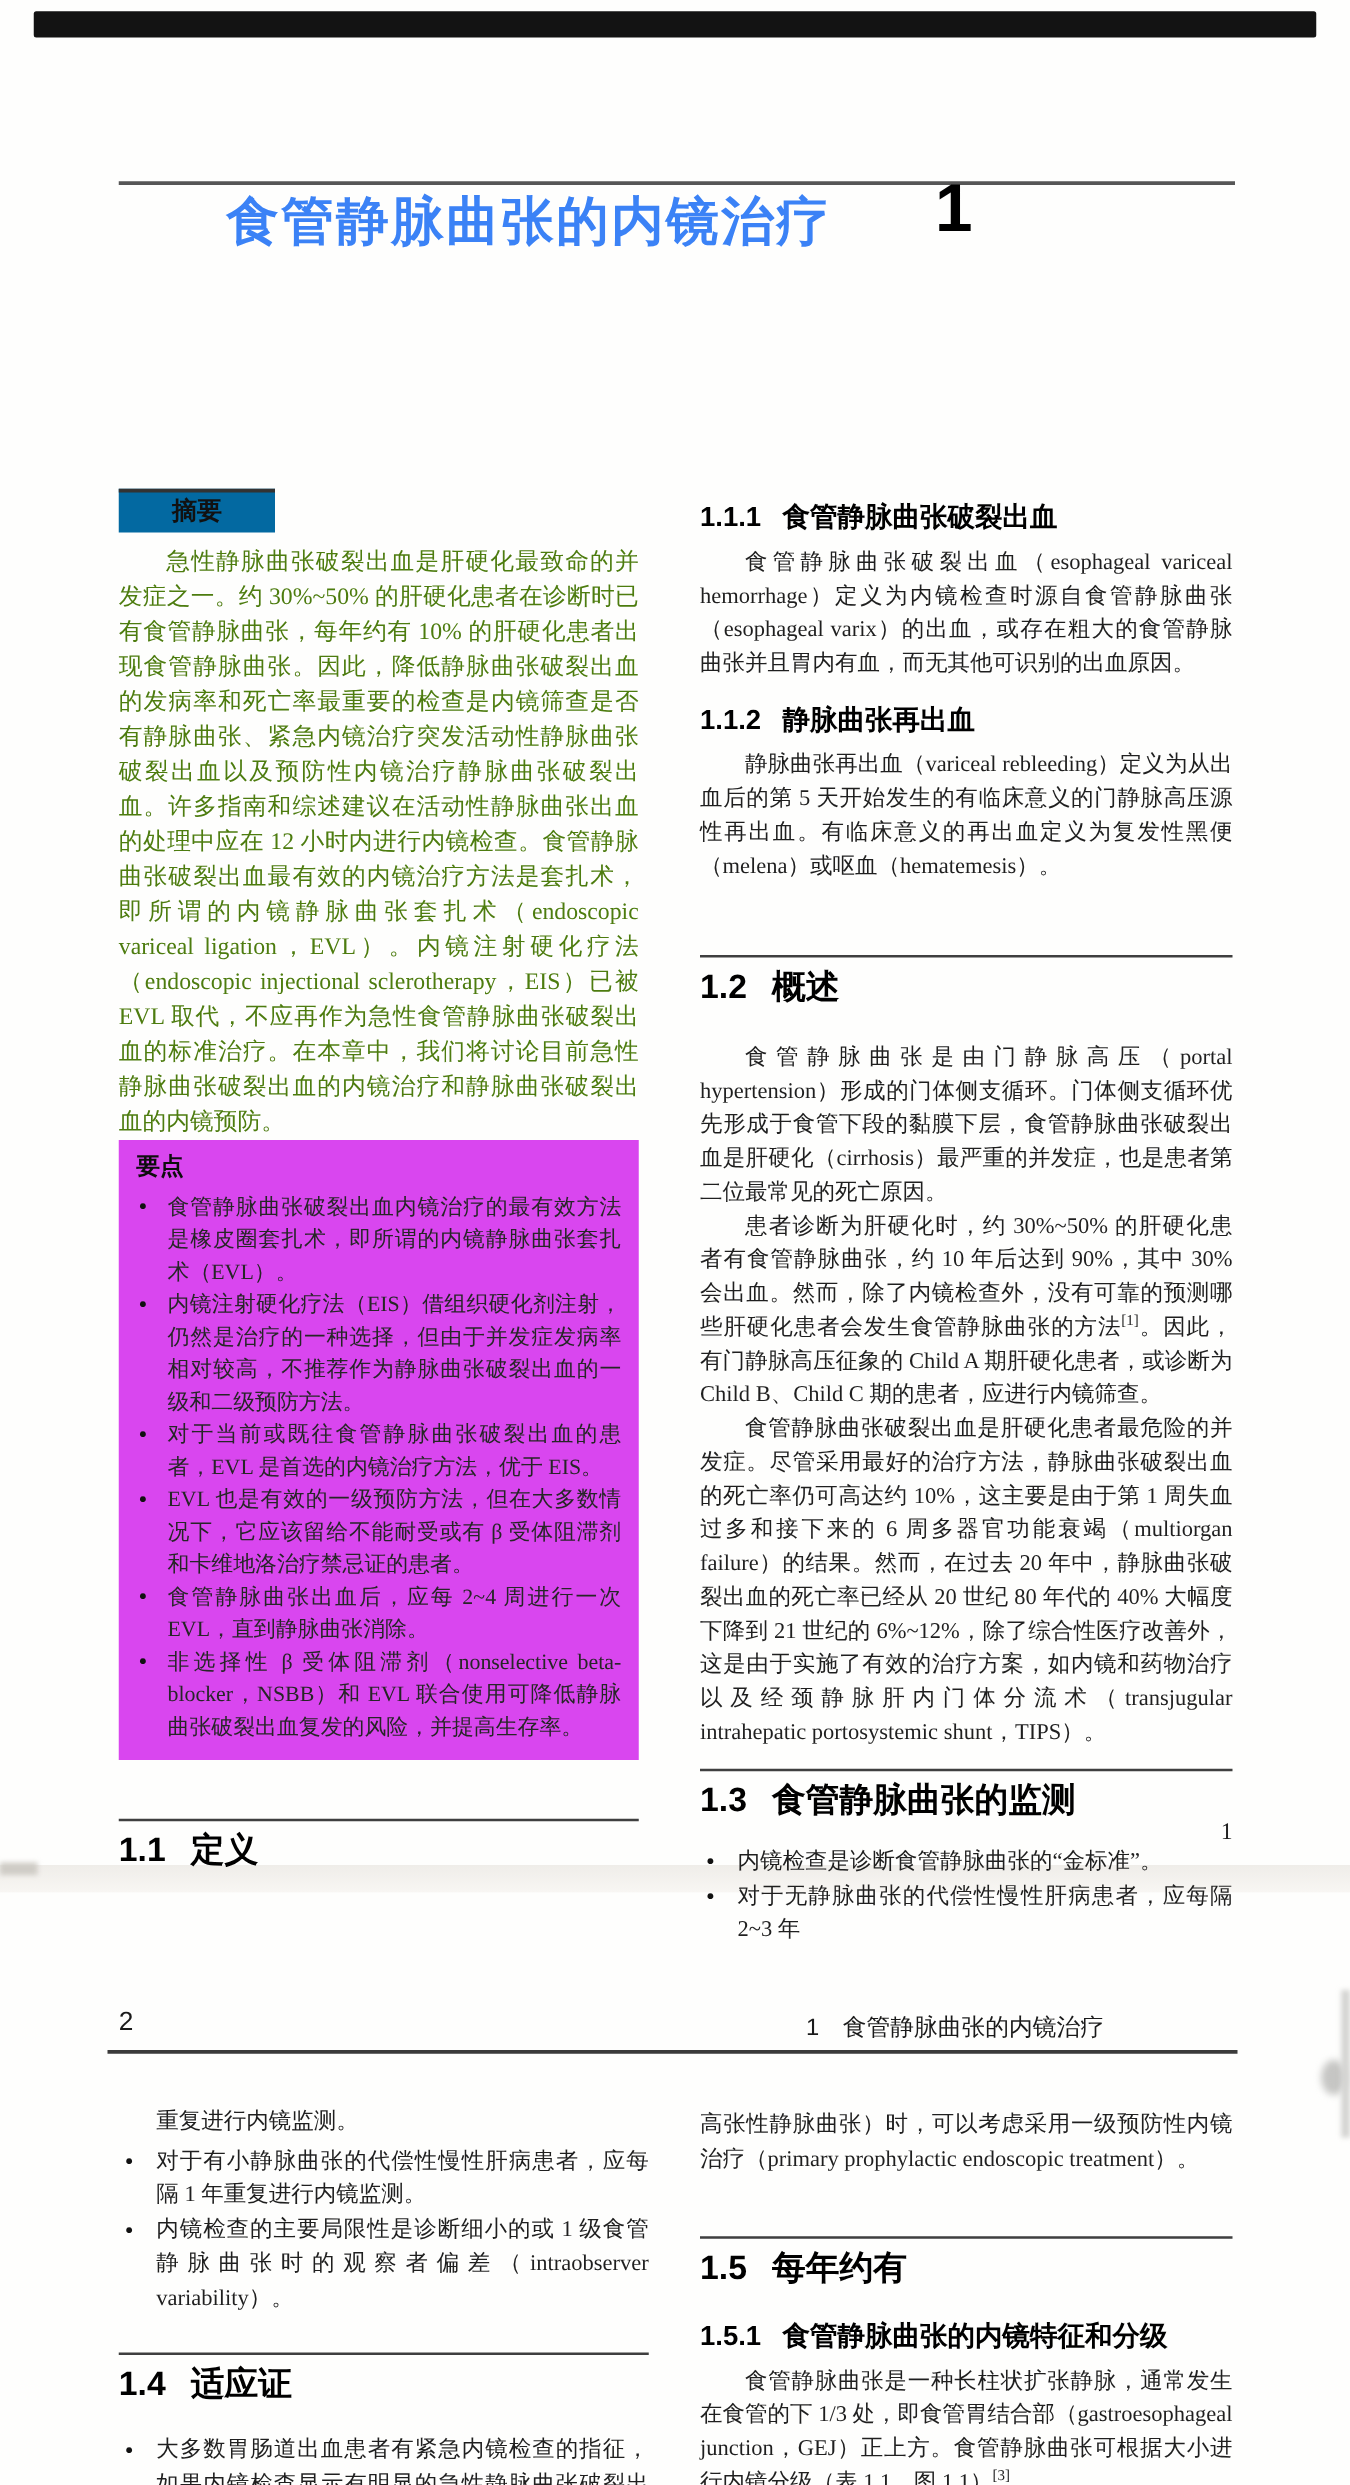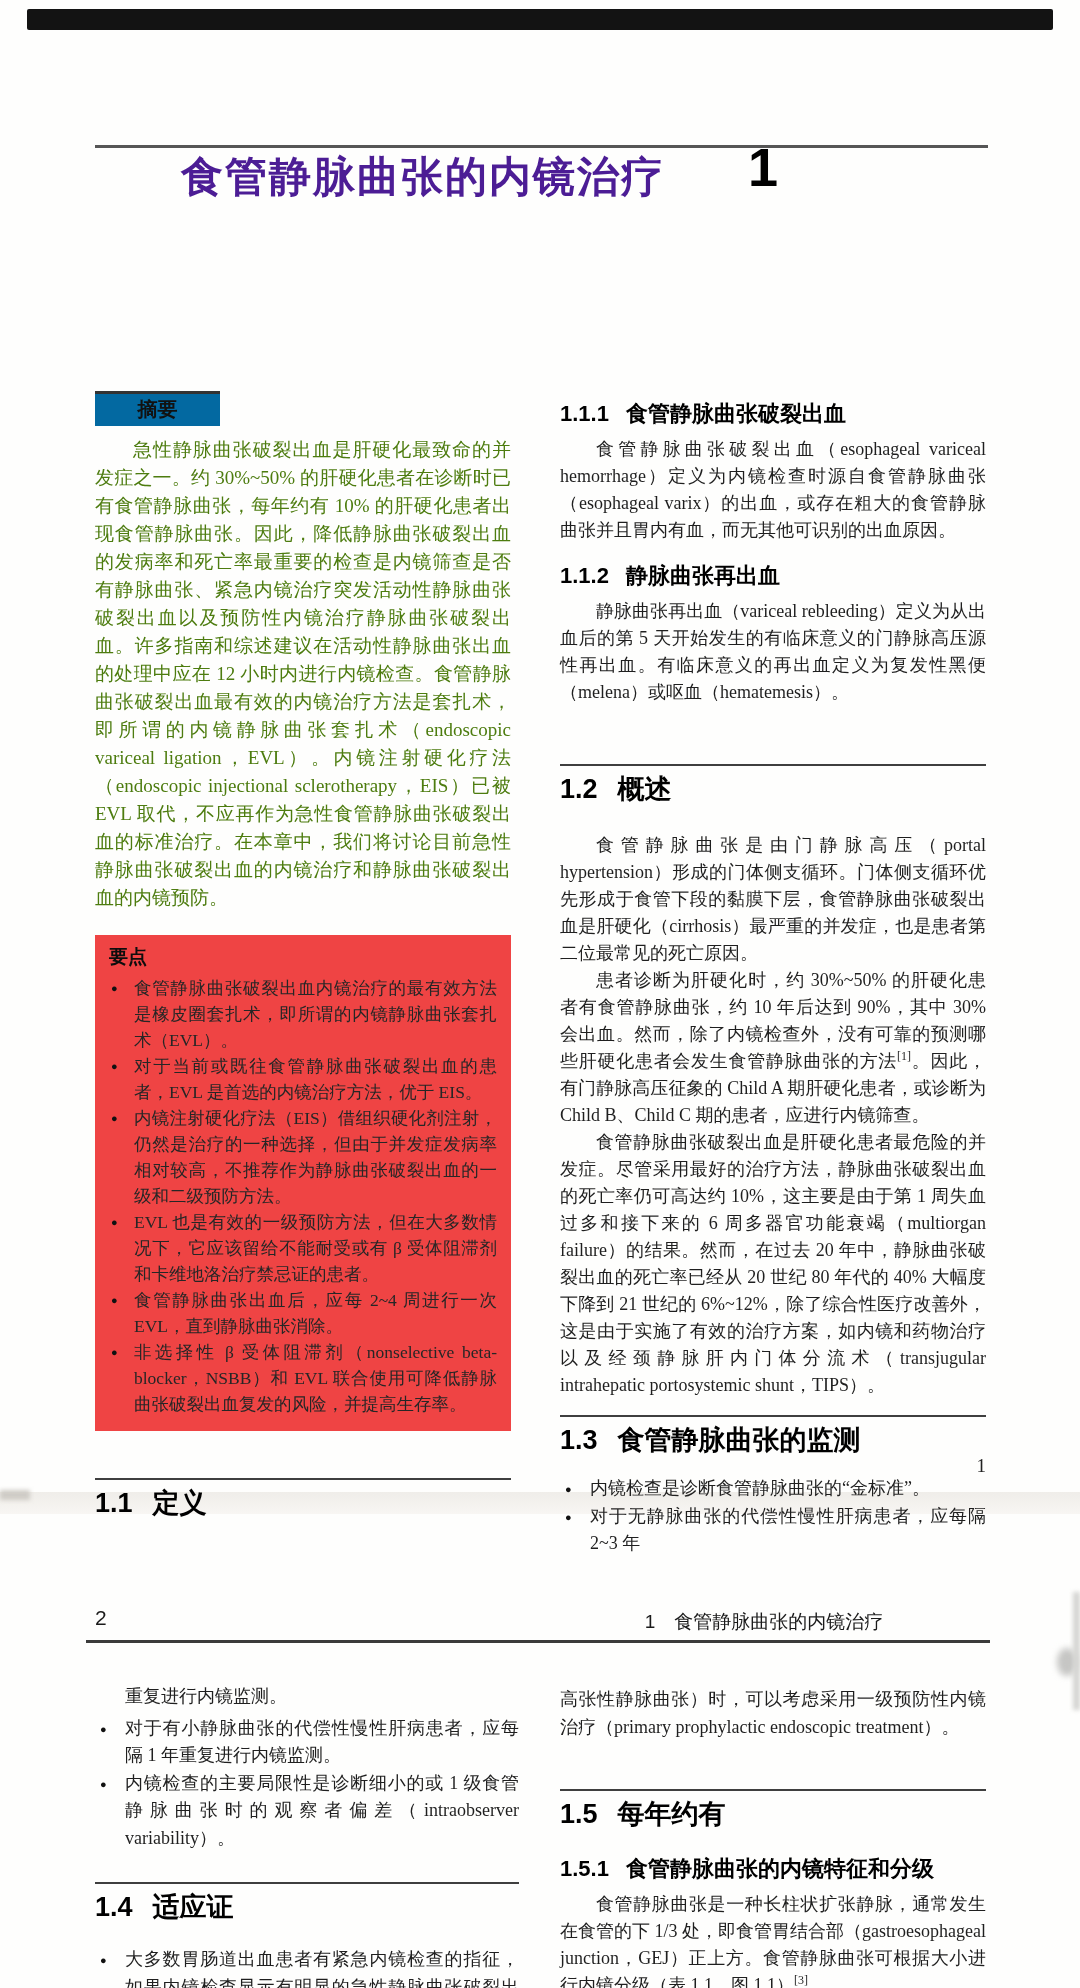--- a/index.html
+++ b/index.html
@@ -13,39 +13,39 @@
 
   
   .topbar{position:absolute;left:27px;top:9px;width:1026px;height:21px;background:#131313;border-radius:2px;}
   .smudge1{position:absolute;left:1057px;top:1648px;width:20px;height:28px;background:#c6c6c4;border-radius:50%;filter:blur(3px);}
   .edge-right{position:absolute;left:1073px;top:1592px;width:7px;height:118px;background:#d4d4d2;filter:blur(2px);}
   .gap-mark-left{position:absolute;left:0;top:1490px;width:30px;height:10px;background:#cfccc6;filter:blur(2px);}
 
   
   .chapter-rule{position:absolute;left:95px;top:145px;width:893px;height:3px;background:#565656;}
   .chapter-title{position:absolute;left:181px;top:149px;font-family:"Liberation Sans",sans-serif;
-                 font-weight:700;font-size:42px;letter-spacing:2px;color:#4c1d95;margin:0;}
+                 font-weight:700;font-size:42px;letter-spacing:2px;color:#3b82f6;margin:0;}
   .chapter-num{position:absolute;left:748px;top:136px;font-family:"Liberation Sans",sans-serif;
                font-weight:700;font-size:54px;color:#000;}
 
   
   .col1L{position:absolute;left:95px;top:391px;width:416px;}
   .col1R{position:absolute;left:560px;top:400px;width:426px;}
   .col2L{position:absolute;left:95px;top:1683px;width:424px;}
   .col2R{position:absolute;left:560px;top:1686px;width:426px;}
 
   
   .abstract-label{width:125px;height:32px;border-top:3px solid #333;background:#0369a1;
                   text-align:center;font-family:"Liberation Sans",sans-serif;font-weight:700;
                   font-size:20px;line-height:31px;color:#111;}
   .abstract-text{margin:10px 0 0;font-size:19px;line-height:28px;text-align:justify;
                  text-indent:2em;color:#4d7c0f;}
 
   
-  .keybox{margin-top:23px;background:#ef4444;padding:10px 14px 14px;box-sizing:border-box;}
+  .keybox{background:#d946ef;padding:10px 14px 14px;box-sizing:border-box;}
   .keybox-title{font-family:"Liberation Sans",sans-serif;font-weight:700;font-size:19px;line-height:24px;color:#0d0d0d;}
   .kp-list{margin:6px 0 0;padding:0;}
   .kp-list li{list-style:none;position:relative;padding-left:25px;font-size:17.5px;
               line-height:26px;text-align:justify;color:#262626;}
   .kp-list li::before{content:"●";position:absolute;left:2px;top:0;font-size:11px;color:#111;}
 
   
   .sec-rule{height:2px;background:#3f3f3f;}
   .h2{margin:0;font-family:"Liberation Sans",sans-serif;font-weight:700;font-size:27px;
       line-height:34px;color:#000;}
@@ -94,22 +94,22 @@
   <div class="chapter-num">1</div>
 
   <div class="col1L">
     <div class="abstract-label">摘要</div>
     <p class="abstract-text">急性静脉曲张破裂出血是肝硬化最致命的并发症之一。约 30%~50% 的肝硬化患者在诊断时已有食管静脉曲张，每年约有 10% 的肝硬化患者出现食管静脉曲张。因此，降低静脉曲张破裂出血的发病率和死亡率最重要的检查是内镜筛查是否有静脉曲张、紧急内镜治疗突发活动性静脉曲张破裂出血以及预防性内镜治疗静脉曲张破裂出血。许多指南和综述建议在活动性静脉曲张出血的处理中应在 12 小时内进行内镜检查。食管静脉曲张破裂出血最有效的内镜治疗方法是套扎术，即所谓的内镜静脉曲张套扎术（endoscopic variceal ligation，EVL）。内镜注射硬化疗法（endoscopic injectional sclerotherapy，EIS）已被 EVL 取代，不应再作为急性食管静脉曲张破裂出血的标准治疗。在本章中，我们将讨论目前急性静脉曲张破裂出血的内镜治疗和静脉曲张破裂出血的内镜预防。</p>
 
     <div class="keybox">
       <div class="keybox-title">要点</div>
       <ul class="kp-list">
         <li>食管静脉曲张破裂出血内镜治疗的最有效方法是橡皮圈套扎术，即所谓的内镜静脉曲张套扎术（EVL）。</li>
+        <li>内镜注射硬化疗法（EIS）借组织硬化剂注射，仍然是治疗的一种选择，但由于并发症发病率相对较高，不推荐作为静脉曲张破裂出血的一级和二级预防方法。</li>
         <li>对于当前或既往食管静脉曲张破裂出血的患者，EVL 是首选的内镜治疗方法，优于 EIS。</li>
-        <li>内镜注射硬化疗法（EIS）借组织硬化剂注射，仍然是治疗的一种选择，但由于并发症发病率相对较高，不推荐作为静脉曲张破裂出血的一级和二级预防方法。</li>
         <li>EVL 也是有效的一级预防方法，但在大多数情况下，它应该留给不能耐受或有 β 受体阻滞剂和卡维地洛治疗禁忌证的患者。</li>
         <li>食管静脉曲张出血后，应每 2~4 周进行一次 EVL，直到静脉曲张消除。</li>
         <li>非选择性 β 受体阻滞剂（nonselective beta-blocker，NSBB）和 EVL 联合使用可降低静脉曲张破裂出血复发的风险，并提高生存率。</li>
       </ul>
     </div>
 
     <div class="sec-rule mt47"></div>
     <h2 class="h2 mt6"><span class="num">1.1</span><span>定义</span></h2>
   </div>
 

